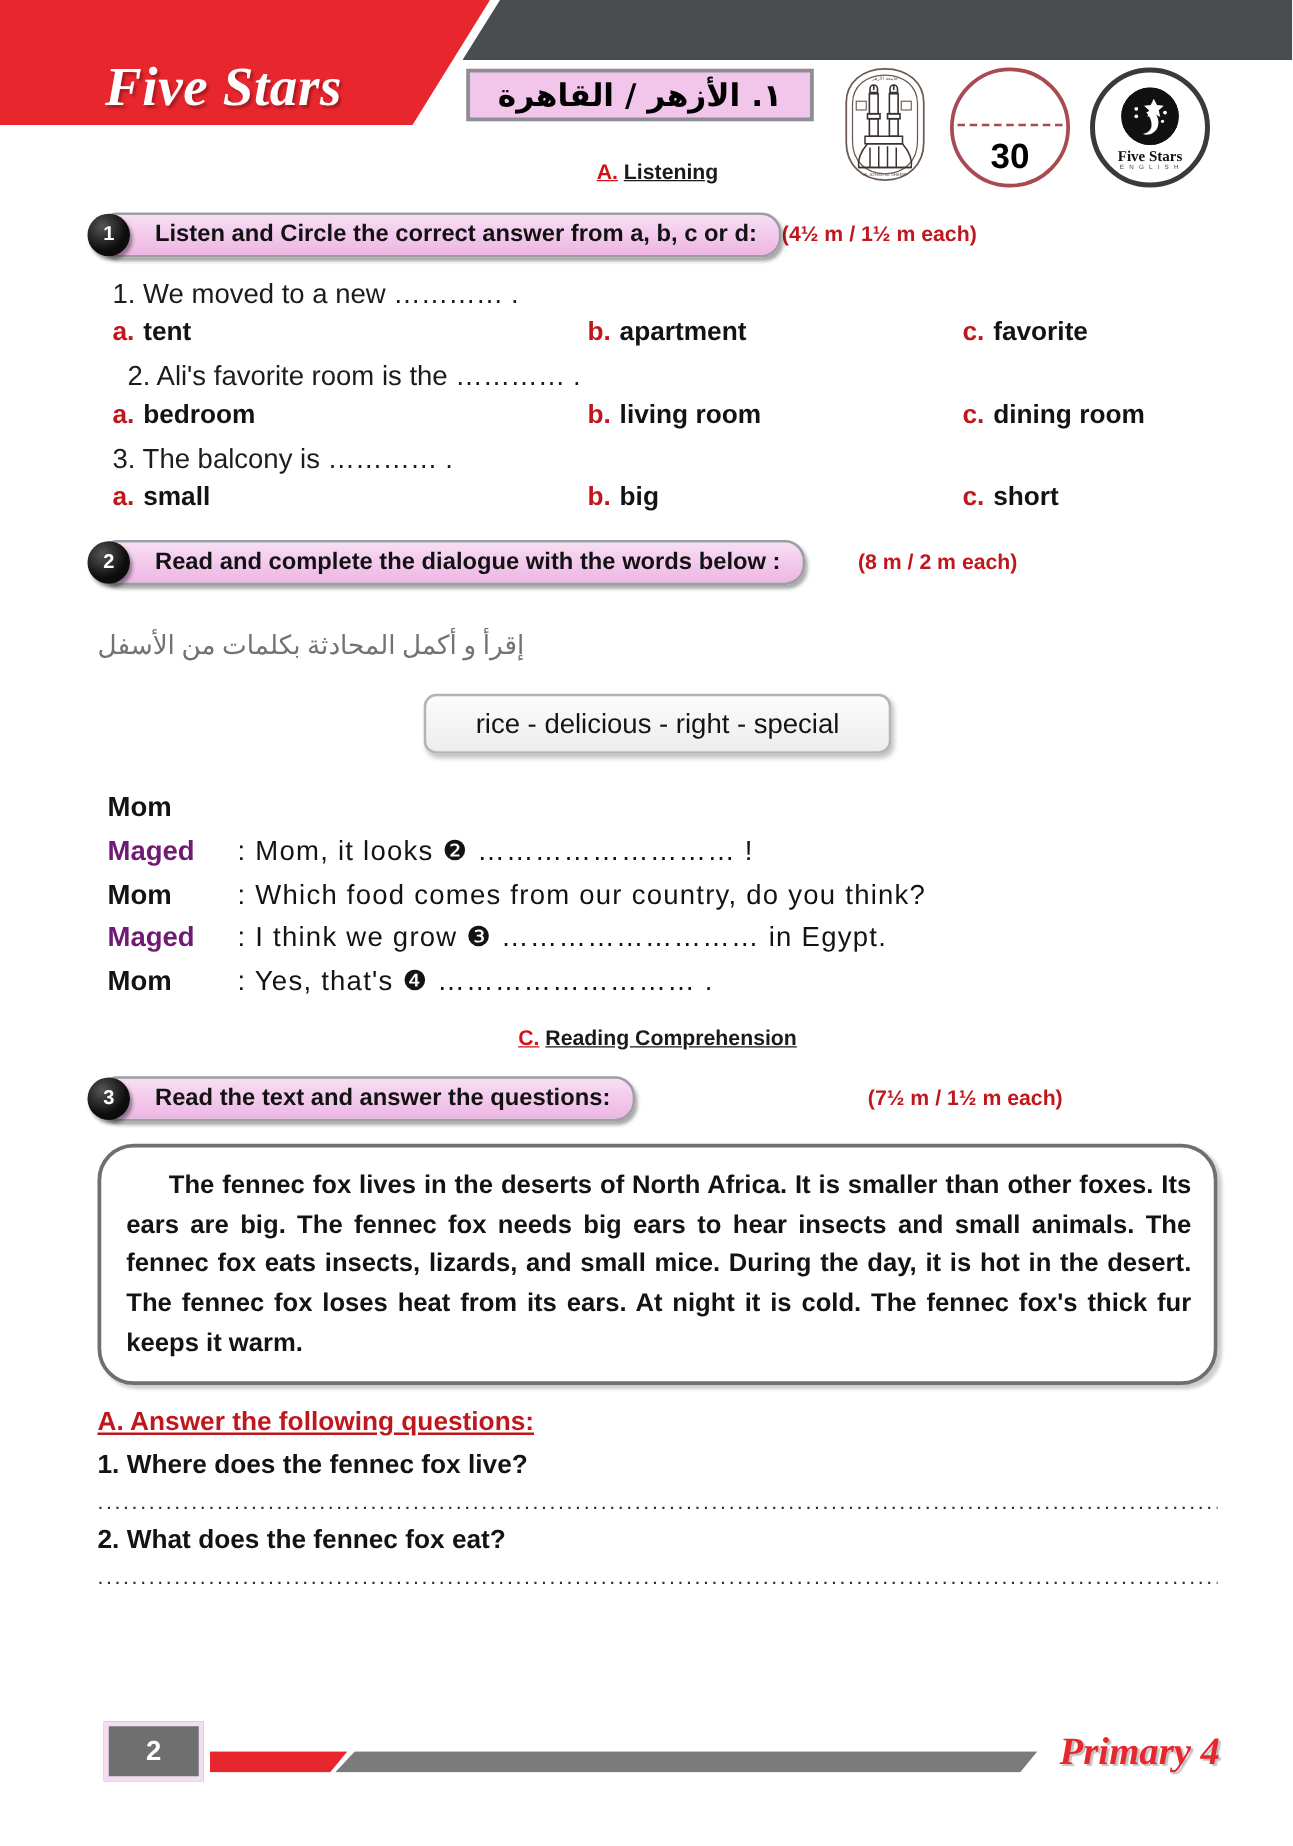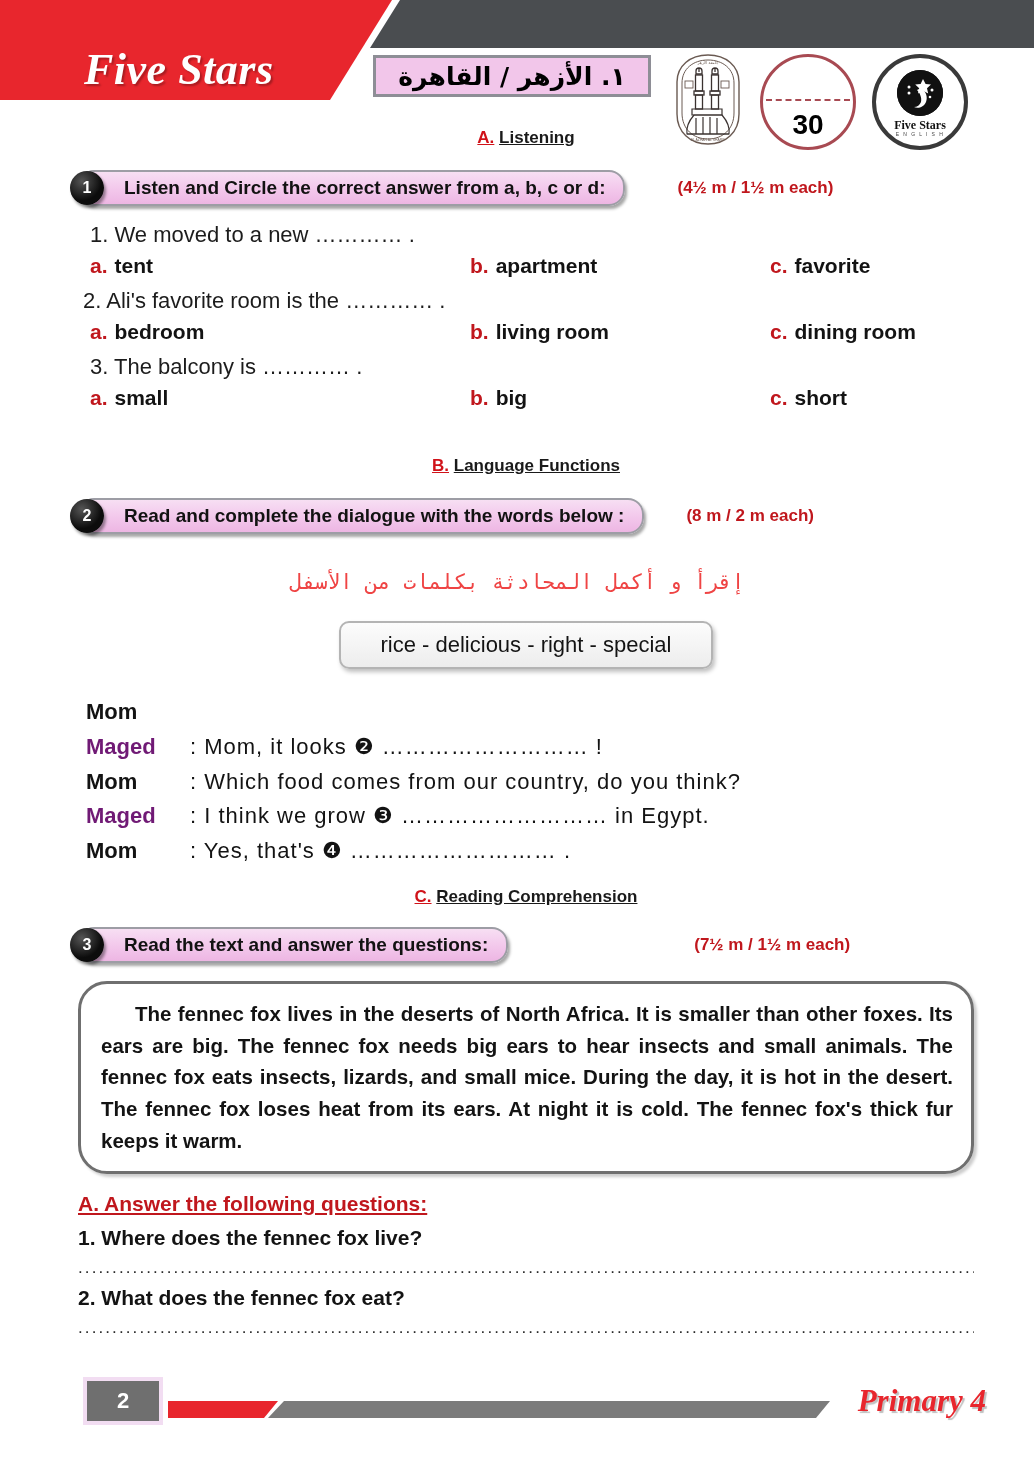--- a/index.html
+++ b/index.html
@@ -239,25 +239,25 @@
   .opt { display: flex; }
   .opt-a { width: 380px; }
   .opt-b { width: 300px; }
   .opt-letter {
     color: #c0171d;
     margin-right: 7px;
   }
 
   
   .arabic-instruction {
-    text-align: center;
+    text-align: left;
     direction: rtl;
-    font-family: Liberation Mono, monospace;
+    font-family: Liberation Serif, serif;
     font-size: 21px;
-    color: #ef4444;
+    color: #737373;
     padding-right: 18px;
   }
 
   
   .wordbank-wrap { display: flex; justify-content: center; }
   .wordbank {
     background: linear-gradient(to bottom, #fcfcfc 0%, #ededed 100%);
     border: 2px solid #b4b4b4;
     border-radius: 10px;
     box-shadow: 2px 3px 4px rgba(0,0,0,0.25);
@@ -357,21 +357,21 @@
     position: absolute;
     left: 268px;
     top: 24px;
     width: 562px;
     height: 17px;
     background: #7b7b7b;
     clip-path: polygon(16px 0, 562px 0, 548px 100%, 0 100%);
   }
   .foot-brand {
     position: absolute;
-    right: 48px;
+    right: 58px;
     top: 6px;
     font-family: "Liberation Serif", serif;
     font-style: italic;
     font-weight: bold;
     font-size: 31px;
     color: #e8262d;
     text-shadow: 2px 2px 1px rgba(0,0,0,0.25);
   }
 
   .page-body { padding: 0 60px 0 78px; }
@@ -444,40 +444,40 @@
   <div class="section-label" style="margin-top:-22px;">
     <span class="ltr-letter">A.</span>
     <span class="sl-text">Listening</span>
   </div>
 
   <div class="q-row" style="margin-top:22px;">
     <div class="q-pill-wrap">
       <div class="q-pill">Listen and Circle the correct answer from a, b, c or d:</div>
       <div class="q-badge">1</div>
     </div>
-    <div class="marks" style="margin-left:52px;">(4½  m / 1½ m each)</div>
+    <div class="marks" style="">(4½  m / 1½ m each)</div>
   </div>
 
   <div class="mcq-stem" style="margin-top:16px; margin-left:12px;">1. We moved to a new ………… .</div>
   <div class="mcq-options" style="margin-top:6px; margin-left:12px;">
     <div class="opt opt-a">
       <span class="opt-letter">a.</span>
       <span>tent</span>
     </div>
     <div class="opt opt-b">
       <span class="opt-letter">b.</span>
       <span>apartment</span>
     </div>
     <div class="opt">
       <span class="opt-letter">c.</span>
       <span>favorite</span>
     </div>
   </div>
 
-  <div class="mcq-stem" style="margin-top:10px; margin-left:5px;">2. Ali's favorite room is the ………… .</div>
+  <div class="mcq-stem" style="margin-top:10px; margin-left:24px;">2. Ali's favorite room is the ………… .</div>
   <div class="mcq-options" style="margin-top:6px; margin-left:12px;">
     <div class="opt opt-a">
       <span class="opt-letter">a.</span>
       <span>bedroom</span>
     </div>
     <div class="opt opt-b">
       <span class="opt-letter">b.</span>
       <span>living room</span>
     </div>
     <div class="opt">
@@ -495,24 +495,20 @@
     <div class="opt opt-b">
       <span class="opt-letter">b.</span>
       <span>big</span>
     </div>
     <div class="opt">
       <span class="opt-letter">c.</span>
       <span>short</span>
     </div>
   </div>
 
-  <div class="section-label" style="margin-top:46px;">
-    <span class="ltr-letter">B.</span>
-    <span class="sl-text">Language Functions</span>
-  </div>
 
   <div class="q-row" style="margin-top:22px;">
     <div class="q-pill-wrap">
       <div class="q-pill">Read and complete the dialogue with the words below :</div>
       <div class="q-badge">2</div>
     </div>
     <div class="marks" style="margin-left:42px;">(8  m / 2 m each)</div>
   </div>
 
   <div class="arabic-instruction" style="margin-top:36px;">إقرأ و أكمل المحادثة بكلمات من الأسفل</div>

